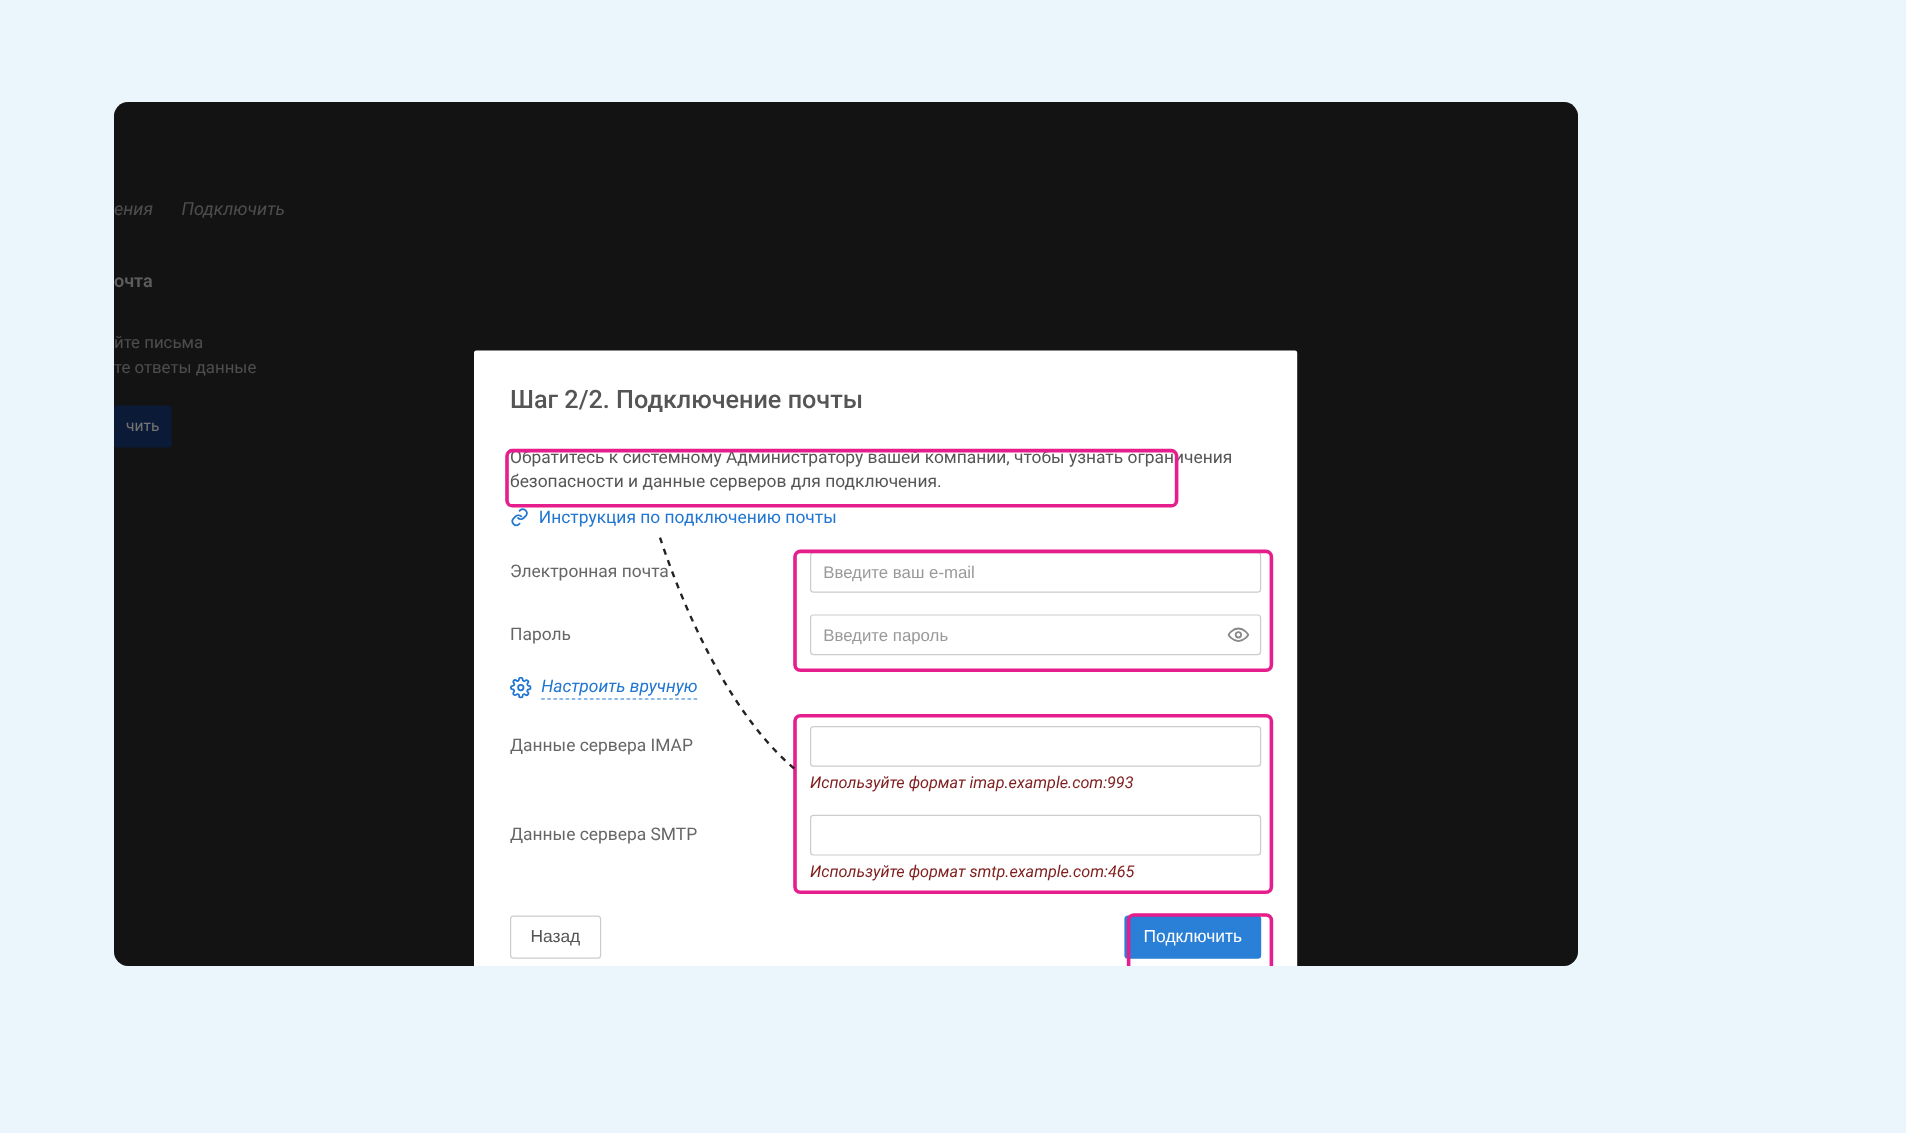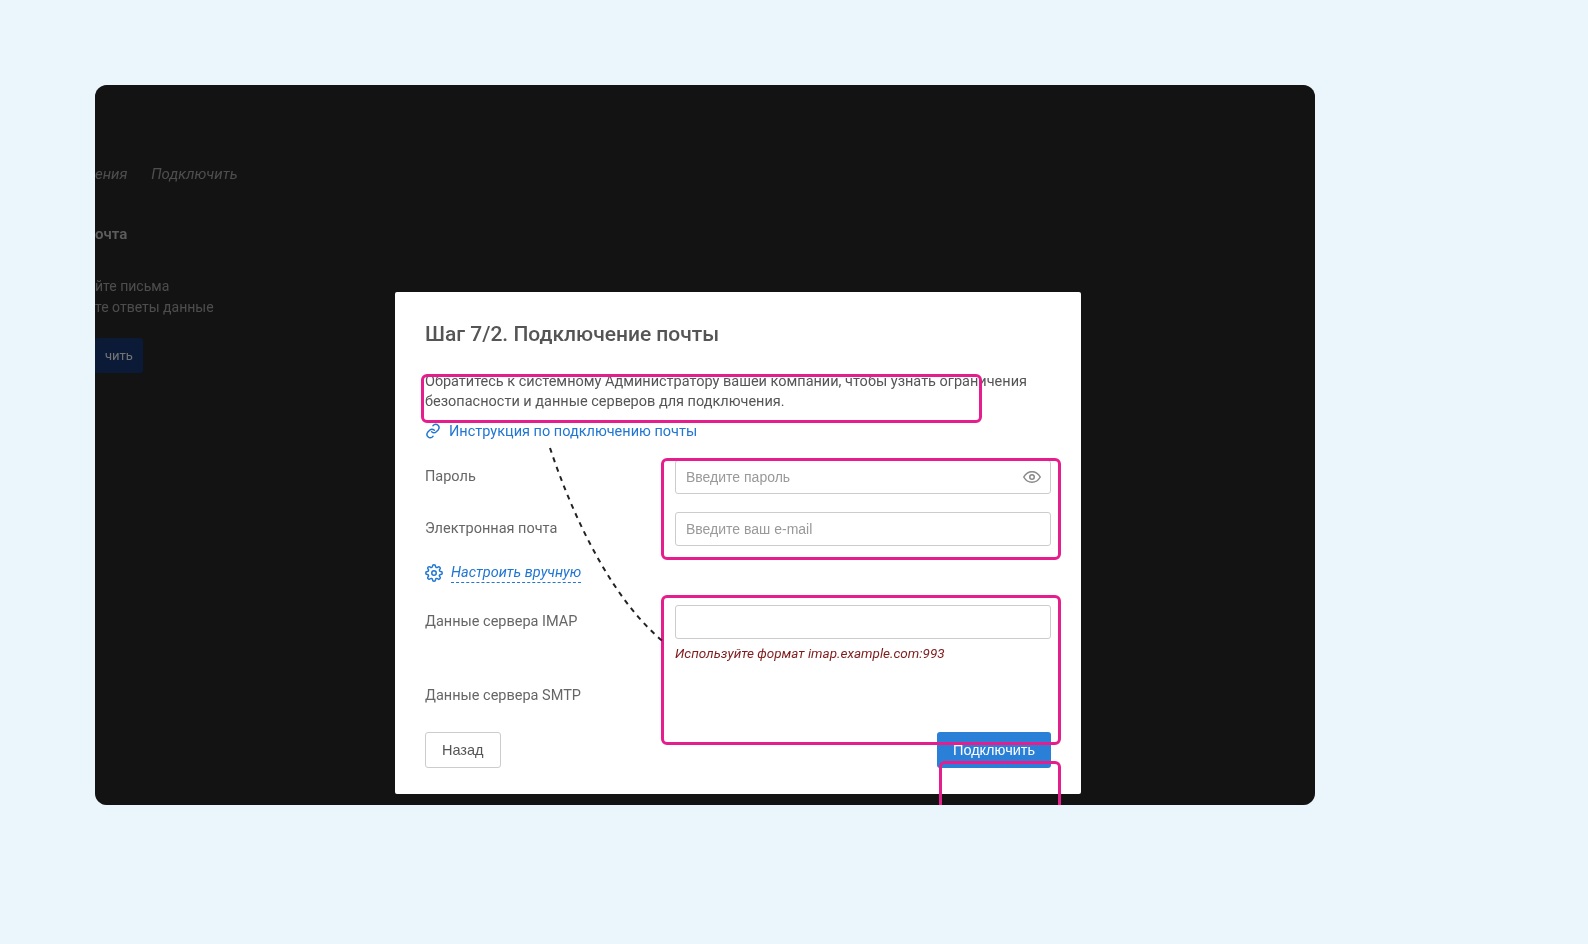--- a/index.html
+++ b/index.html
@@ -184,70 +184,74 @@
   <div class="bg-side">
     <div class="bg-side-title">очта</div>
     <div style="height:30px"></div>
     <div>йте письма</div>
     <div>те ответы данные</div>
     <div class="bg-side-btn">чить</div>
   </div>
   <div class="dim-overlay"></div>
 
   <div class="modal">
-    <h2 class="modal-title">Шаг 7/2. Подключение почты</h2>
+    <h2 class="modal-title">Шаг 2/2. Подключение почты</h2>
 
     <p class="info-text">Обратитесь к системному Администратору вашей компании, чтобы узнать ограничения безопасности и данные серверов для подключения.</p>
 
     <div class="link-row">
       <svg class="icon-svg" width="16" height="16" viewBox="0 0 24 24" fill="none" stroke="#2176d2" stroke-width="2.2" stroke-linecap="round">
         <path d="M10 13a5 5 0 0 0 7 0l3-3a5 5 0 0 0-7-7l-1 1"></path>
         <path d="M14 11a5 5 0 0 0-7 0l-3 3a5 5 0 0 0 7 7l1-1"></path>
       </svg>
       <a href="#">Инструкция по подключению почты</a>
+    </div>
+
+    <div class="form-row">
+      <div class="form-label">Электронная почта</div>
+      <div class="form-field">
+        <input class="form-input" type="text" placeholder="Введите ваш e-mail" style="">
+      </div>
     </div>
 
     <div class="form-row">
       <div class="form-label">Пароль</div>
       <div class="form-field">
         <input class="form-input" type="password" style="padding-right: 34px;" placeholder="Введите пароль">
         <span class="eye-icon">
           <svg width="18" height="18" viewBox="0 0 24 24" fill="none" stroke="#888" stroke-width="2">
             <path d="M1 12s4-7 11-7 11 7 11 7-4 7-11 7S1 12 1 12z"></path>
             <circle cx="12" cy="12" r="3"></circle>
           </svg>
         </span>
       </div>
     </div>
 
-    <div class="form-row">
-      <div class="form-label">Электронная почта</div>
-      <div class="form-field">
-        <input class="form-input" type="text" placeholder="Введите ваш e-mail" style="">
-      </div>
-    </div>
-
     <div class="manual-row">
       <svg class="icon-svg" width="18" height="18" viewBox="0 0 24 24" fill="none" stroke="#2176d2" stroke-width="2">
         <circle cx="12" cy="12" r="3"></circle>
         <path d="M19.4 15a1.7 1.7 0 0 0 .34 1.87l.06.06a2 2 0 1 1-2.83 2.83l-.06-.06a1.7 1.7 0 0 0-1.87-.34 1.7 1.7 0 0 0-1 1.56V21a2 2 0 1 1-4 0v-.09a1.7 1.7 0 0 0-1.11-1.56 1.7 1.7 0 0 0-1.87.34l-.06.06a2 2 0 1 1-2.83-2.83l.06-.06a1.7 1.7 0 0 0 .34-1.87 1.7 1.7 0 0 0-1.56-1H3a2 2 0 1 1 0-4h.09a1.7 1.7 0 0 0 1.56-1.11 1.7 1.7 0 0 0-.34-1.87l-.06-.06a2 2 0 1 1 2.83-2.83l.06.06a1.7 1.7 0 0 0 1.87.34H9a1.7 1.7 0 0 0 1-1.56V3a2 2 0 1 1 4 0v.09a1.7 1.7 0 0 0 1 1.56 1.7 1.7 0 0 0 1.87-.34l.06-.06a2 2 0 1 1 2.83 2.83l-.06.06a1.7 1.7 0 0 0-.34 1.87V9a1.7 1.7 0 0 0 1.56 1H21a2 2 0 1 1 0 4h-.09a1.7 1.7 0 0 0-1.56 1z"></path>
       </svg>
       <a href="#">Настроить вручную</a>
     </div>
 
     <div class="form-row">
       <div class="form-label">Данные сервера IMAP</div>
       <div class="form-field">
         <input class="form-input" type="text" style="">
         <div class="hint">Используйте формат imap.example.com:993</div>
       </div>
     </div>
 
     <div class="form-row">
       <div class="form-label">Данные сервера SMTP</div>
+      <div class="form-field">
+        <input class="form-input" type="text" style="">
+        <div class="hint">Используйте формат smtp.example.com:465</div>
+      </div>
     </div>
 
     <div class="footer">
       <button class="btn btn-default">Назад</button>
       <button class="btn btn-primary">Подключить</button>
     </div>
   </div>
 
   <div class="hl hl-info"></div>
   <div class="hl hl-creds"></div>

